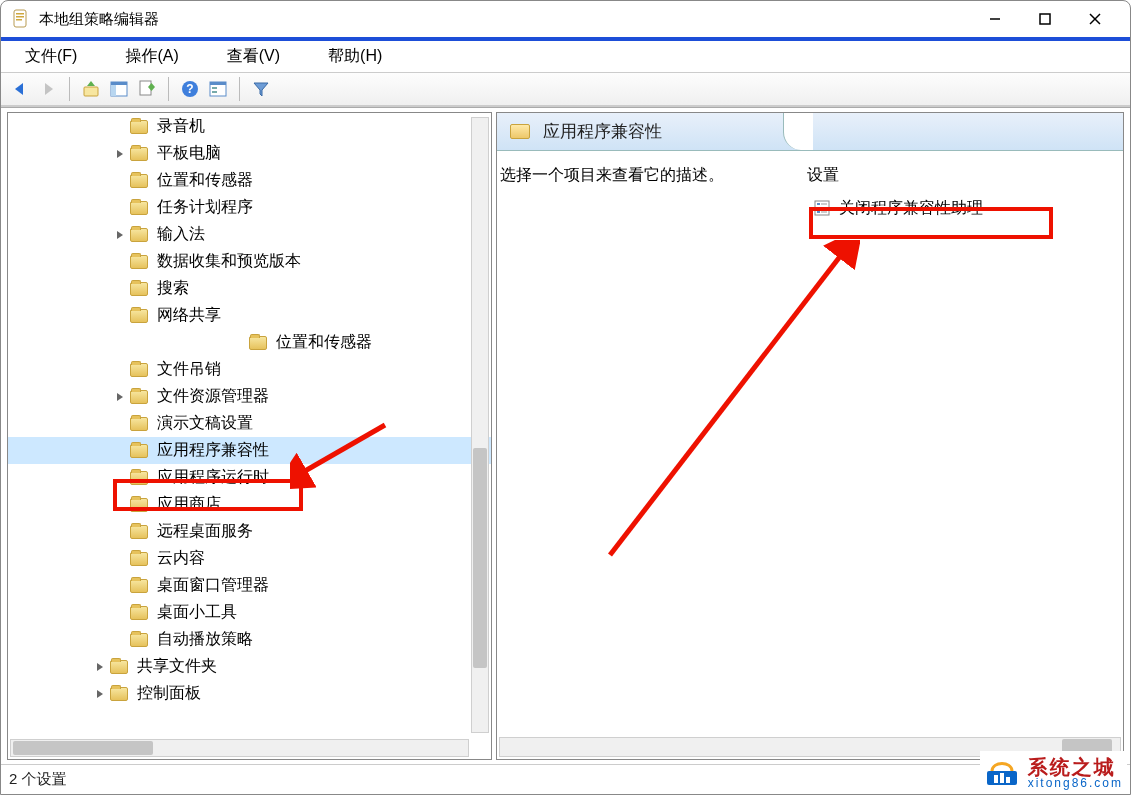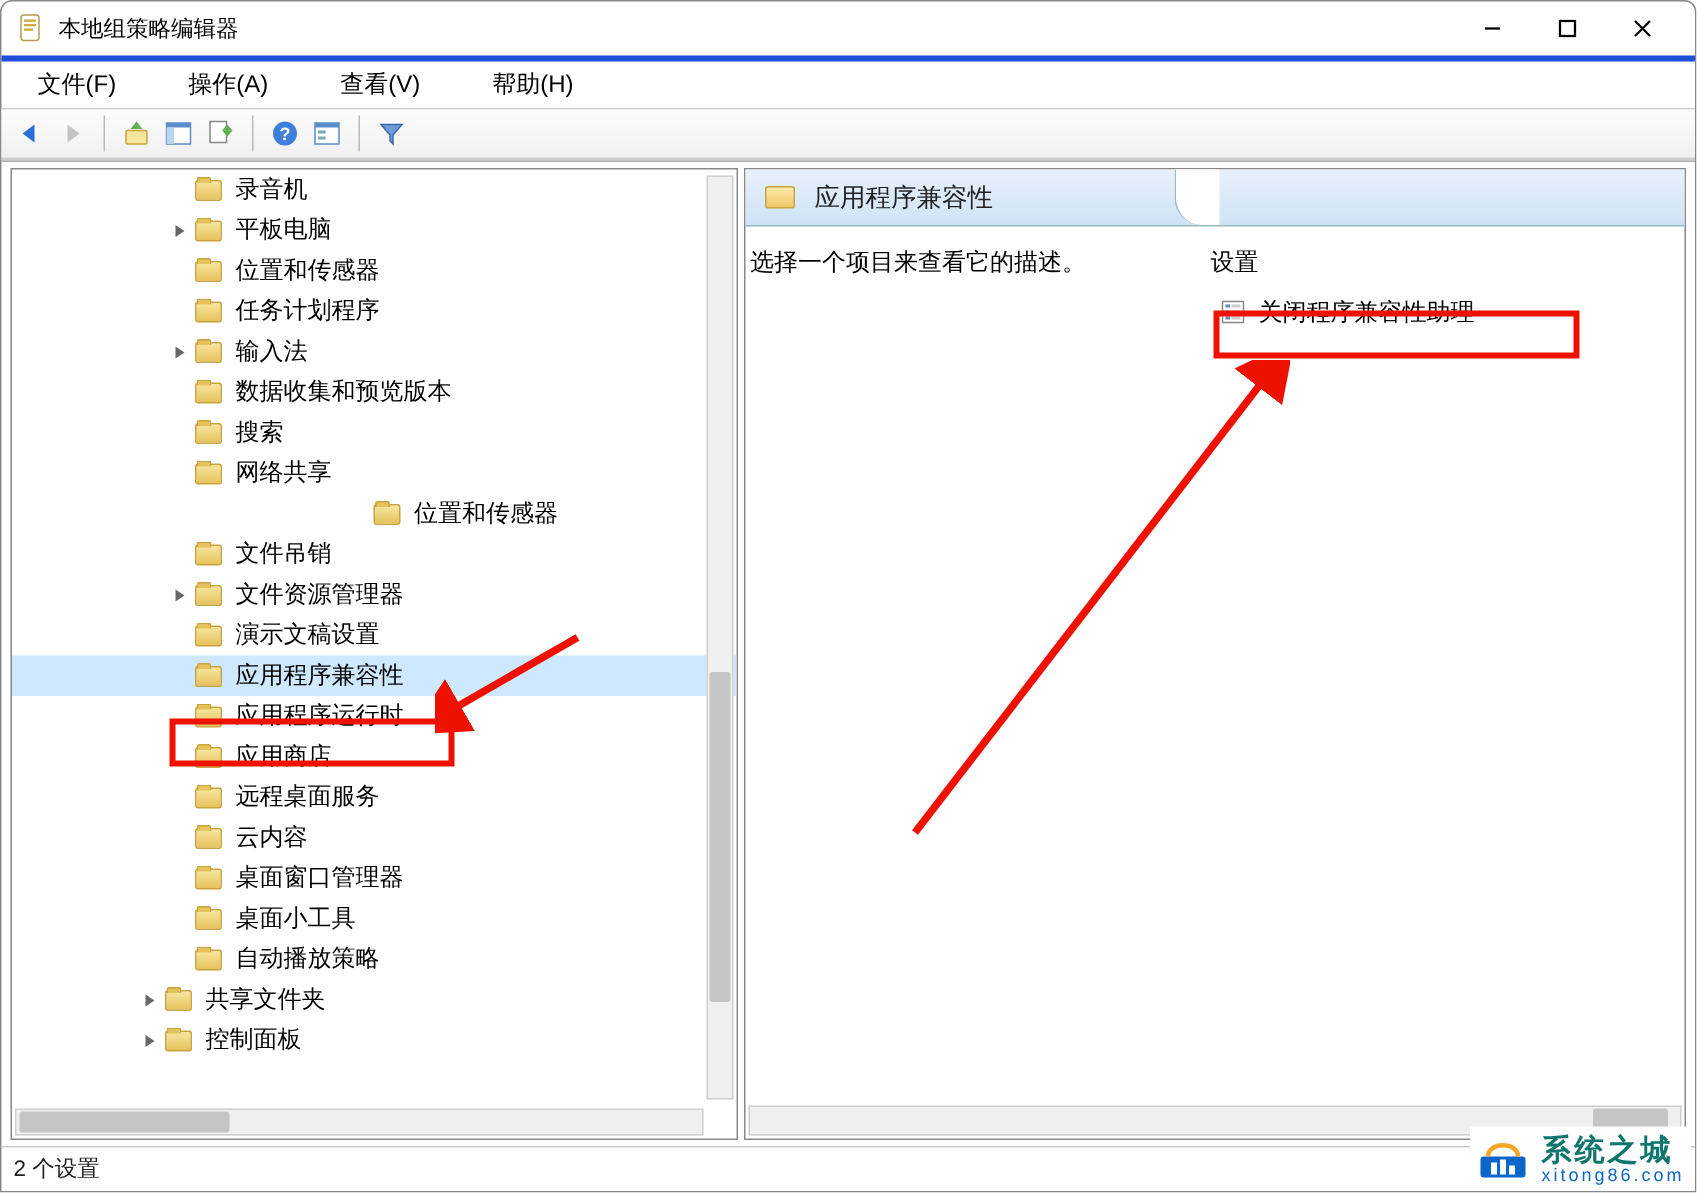--- a/index.html
+++ b/index.html
@@ -66,21 +66,21 @@
   .status { height:30px; border-top:1px solid #ccc; display:flex; align-items:center; padding: 0 8px; font-size:15px; color:#222; }
 
   
   .anno-box { position:absolute; border:4px solid #e10; pointer-events:none; }
   .anno-arrow { position:absolute; pointer-events:none; }
 
   
   .watermark { position:absolute; right:4px; bottom:4px; display:flex; align-items:flex-end; gap:8px; background:#fff; padding:2px 4px; }
   .watermark .wm-logo { width:36px; height:36px; }
   .watermark .wm-txt { display:flex; flex-direction:column; line-height:1; }
-  .watermark .wm-top { font-size:20px; font-weight:bold; color:#0f766e; letter-spacing:2px; }
+  .watermark .wm-top { font-size:20px; font-weight:bold; color:#b91c1c; letter-spacing:2px; }
   .watermark .wm-bot { font-size:12px; color:#0a66c8; letter-spacing:2px; }
 
   
   .folder-ico { width:18px; height:14px; background:linear-gradient(#f7e6a0,#e6c25c); border:1px solid #c9a33d; border-radius:2px; position:relative; }
   .folder-ico::before { content:''; position:absolute; top:-3px; left:0; width:8px; height:3px; background:#e6c25c; border:1px solid #c9a33d; border-bottom:none; border-radius:2px 2px 0 0; }
   .folder-ico-open { width:20px; height:15px; background:linear-gradient(#ffe9a8,#edc86a); border:1px solid #c9a33d; border-radius:2px; }
 </style>
 </head>
 <body>
 

